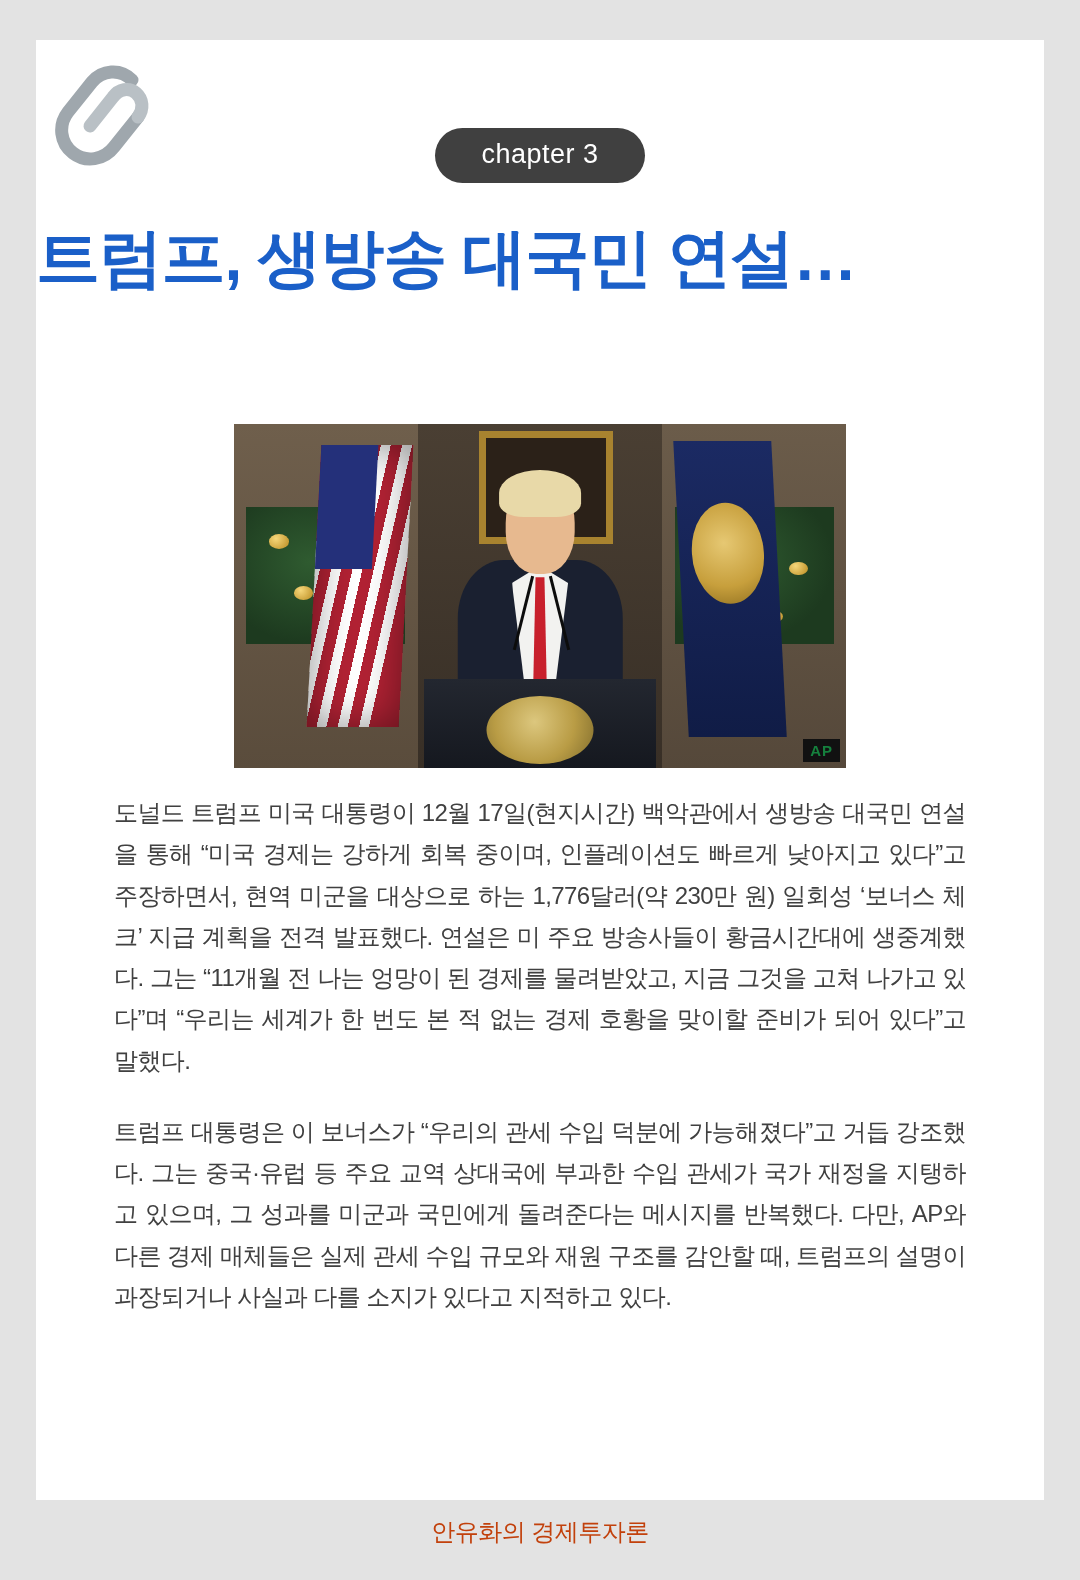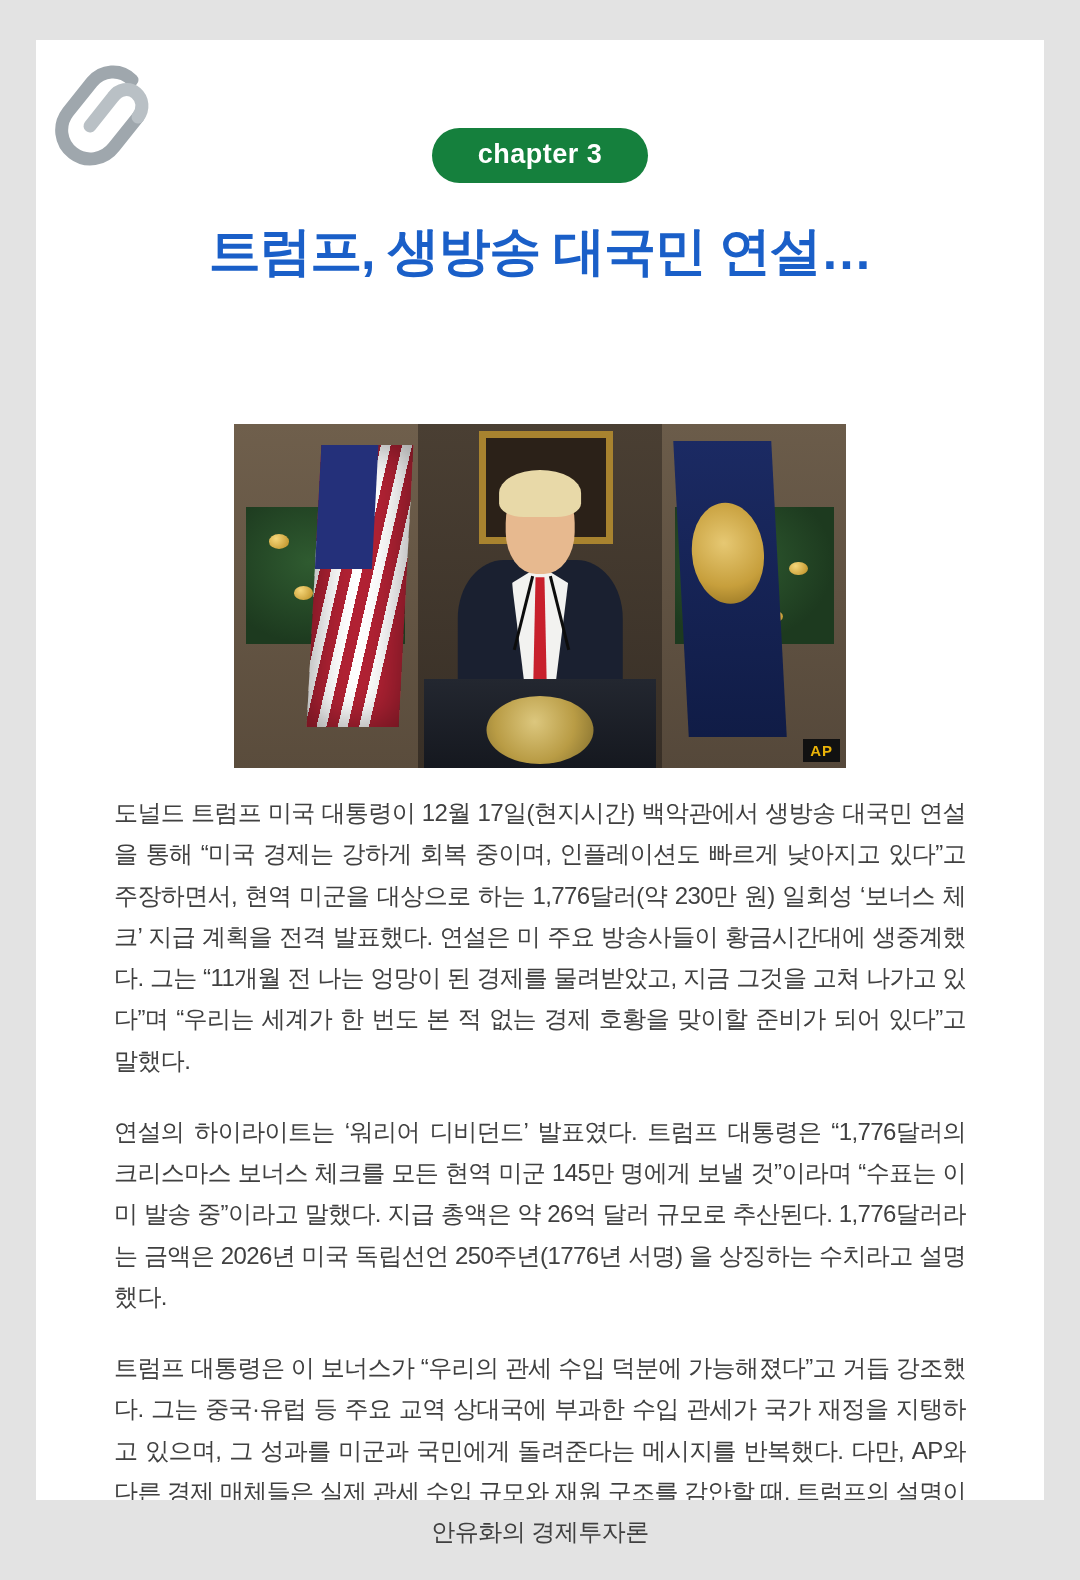--- a/index.html
+++ b/index.html
@@ -33,38 +33,38 @@
   }
   .chapter-wrap {
     position: absolute;
     top: 88px;
     left: 0;
     width: 1008px;
     text-align: center;
   }
   .chapter-badge {
     display: inline-block;
-    background: #15803d;
+    background: #404040;
     color: #ffffff;
     font-size: 27px;
-    font-weight: bold;
+    font-weight: normal;
     letter-spacing: 0.5px;
     padding: 13px 46px 15px 46px;
     border-radius: 30px;
     line-height: 1;
   }
   .headline {
     position: absolute;
     top: 178px;
     left: 0;
     width: 1008px;
-    text-align: center;
+    text-align: left;
     color: #1a5fc8;
     font-weight: bold;
-    font-size: 52px;
+    font-size: 64px;
     line-height: 1.28;
     letter-spacing: -1.2px;
   }
   .headline .l2 {
     display: block;
   }
   .photo {
     position: absolute;
     left: 198px;
     top: 384px;
@@ -165,21 +165,21 @@
     position: absolute; left: 50%; top: 20%; width: 46%; height: 76%;
     transform: translateX(-50%);
     border-radius: 50%;
     background: radial-gradient(circle at 45% 38%, #dcc77e 0%, #b99c45 55%, #7d6a2c 100%);
   }
   .ph-mic {
     position: absolute; width: 3px; background: #0c0c0c;
   }
   .ph-ap {
     position: absolute; right: 6px; bottom: 6px;
-    background: #111; color: #eab308;
+    background: #111; color: #15803d;
     font-size: 15px; font-weight: bold;
     padding: 3px 7px; letter-spacing: 1px;
     font-family: "Liberation Sans", sans-serif;
   }
   .body-text {
     position: absolute;
     left: 78px;
     top: 752px;
     width: 852px;
   }
@@ -192,21 +192,21 @@
     text-align: justify;
   }
   .body-text p:last-child { margin-bottom: 0; }
   .footer {
     position: absolute;
     left: 0;
     top: 1516px;
     width: 1080px;
     text-align: center;
     font-size: 24px;
-    color: #404040;
+    color: #c2410c;
     letter-spacing: -0.5px;
   }
 </style>
 </head>
 <body>
 
 <div class="page">
 
   <div class="clip">
     <svg width="110" height="120" viewBox="0 0 110 120">
@@ -264,19 +264,18 @@
 
     <div class="ph-podium">
       <div class="ph-podium-seal"></div>
     </div>
 
     <div class="ph-ap">AP</div>
   </div>
 
   <div class="body-text">
     <p>도널드 트럼프 미국 대통령이 12월 17일(현지시간) 백악관에서 생방송 대국민 연설을 통해 “미국 경제는 강하게 회복 중이며, 인플레이션도 빠르게 낮아지고 있다”고 주장하면서, 현역 미군을 대상으로 하는 1,776달러(약 230만 원) 일회성 ‘보너스 체크’ 지급 계획을 전격 발표했다. 연설은 미 주요 방송사들이 황금시간대에 생중계했다. 그는 “11개월 전 나는 엉망이 된 경제를 물려받았고, 지금 그것을 고쳐 나가고 있다”며 “우리는 세계가 한 번도 본 적 없는 경제 호황을 맞이할 준비가 되어 있다”고 말했다.</p>
-    <p>연설의 하이라이트는 ‘워리어 디비던드’ 발표였다. 트럼프 대통령은 “1,776달러의 크리스마스 보너스 체크를 모든 현역 미군 145만 명에게 보낼 것”이라며 “수표는 이미 발송 중”이라고 말했다. 지급 총액은 약 26억 달러 규모로 추산된다. 1,776달러라는 금액은 2026년 미국 독립선언 250주년(1776년 서명) 을 상징하는 수치라고 설명했다.</p>
     <p>트럼프 대통령은 이 보너스가 “우리의 관세 수입 덕분에 가능해졌다”고 거듭 강조했다. 그는 중국·유럽 등 주요 교역 상대국에 부과한 수입 관세가 국가 재정을 지탱하고 있으며, 그 성과를 미군과 국민에게 돌려준다는 메시지를 반복했다. 다만, AP와 다른 경제 매체들은 실제 관세 수입 규모와 재원 구조를 감안할 때, 트럼프의 설명이 과장되거나 사실과 다를 소지가 있다고 지적하고 있다.</p>
   </div>
 
 </div>
 
 <div class="footer">안유화의 경제투자론</div>
 
 </body></html>

